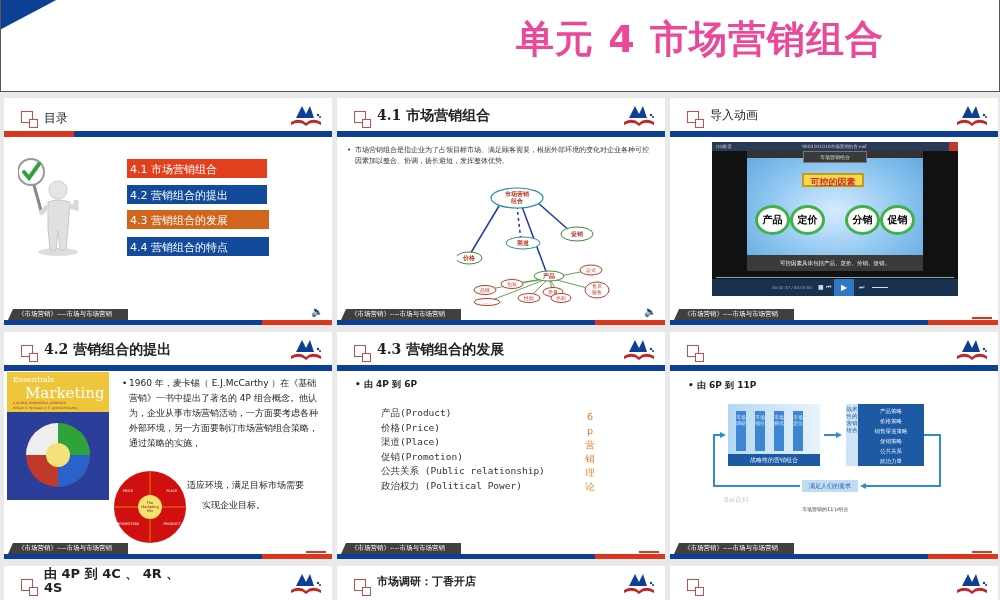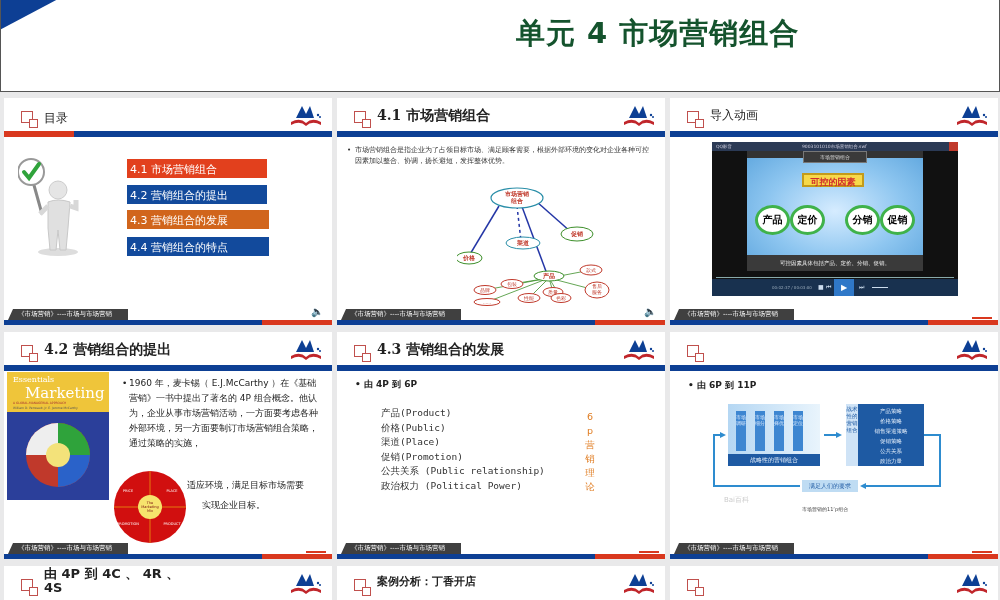--- a/index.html
+++ b/index.html
@@ -2,21 +2,21 @@
 <html><head>
 <meta charset="utf-8">
 <style>
   * { box-sizing: border-box; margin: 0; padding: 0; }
   html, body { width: 1000px; height: 600px; overflow: hidden; background: #e9e9ea; font-family: "DejaVu Sans", sans-serif; }
   .root { position: relative; width: 1000px; height: 600px; }
 
   
   .title-slide { position: absolute; left: 0; top: 0; width: 1000px; height: 92px; background: #fff; border: 1px solid #555; border-top: none; overflow: hidden; }
   .title-slide .wedge { position: absolute; left: -20px; top: -60px; width: 160px; height: 100px; background: #0d3f94; transform: skewY(-28deg); transform-origin: left top; }
-  .title-slide .title { position: absolute; left: 515px; top: 14px; font-size: 29px; font-weight: bold; color: #14532d; letter-spacing: 1px; font-family: "DejaVu Sans", sans-serif; }
+  .title-slide .title { position: absolute; left: 515px; top: 14px; font-size: 38px; font-weight: bold; color: #ec4899; letter-spacing: 1px; font-family: "DejaVu Sans", sans-serif; }
 
   
   .slide { position: absolute; width: 328px; height: 227px; background: #fff; overflow: hidden; }
   .slide .hdr { position: absolute; left: 0; top: 0; width: 100%; height: 33px; }
   .slide .hdr-icon { position: absolute; left: 17px; top: 13px; width: 12px; height: 12px; border: 1.5px solid #c0504d; }
   .slide .hdr-icon::after { content: ""; position: absolute; right: -6px; bottom: -6px; width: 7px; height: 7px; border: 1.5px solid #c0504d; background: #fff; }
   .slide .hdr-title { position: absolute; left: 40px; top: 9px; font-size: 14px; color: #222; white-space: nowrap; }
   .slide .hdr-title.serif { font-family: "DejaVu Serif", serif; font-weight: bold; font-size: 14px; }
   .slide .logo { position: absolute; right: 8px; top: 4px; width: 36px; height: 26px; }
   .slide .bar { position: absolute; left: 0; top: 33px; width: 100%; height: 6px; background: #0d3f94; }
@@ -305,21 +305,21 @@
         <circle cx="30" cy="13" r="1.2" fill="#0d3f94"></circle>
           <circle cx="32" cy="15" r="1" fill="#0d3f94"></circle>
         <path d="M3 20 Q12 15 18 21 Q24 15 33 20 L33 23 Q24 18 18 24 Q12 18 3 23 Z" fill="#c0262b"></path>
       </svg>
     </div>
     <div class="bar" style="background:#0d3f94;"></div>
 
     <div style="position:absolute;left:18px;top:46px;font-size:9px;font-weight:bold;color:#222;">
       <span>• </span><span>由 4P 到 6P</span>
     </div>
-    <div class="mono-list"><div>产品(Product)</div><div>价格(Public)</div><div>渠道(Place)</div><div>促销(Promotion)</div><div>公共关系 (Public relationship)</div><div>政治权力 (Political Power)</div></div>
+    <div class="mono-list"><div>产品(Product)</div><div>价格(Price)</div><div>渠道(Place)</div><div>促销(Promotion)</div><div>公共关系 (Public relationship)</div><div>政治权力 (Political Power)</div></div>
     <div class="vertical-orange">
       <div>6</div>
         <div>p</div>
         <div>营</div>
         <div>销</div>
         <div>理</div>
         <div>论</div>
     </div>
 
     <div class="ftr">
@@ -403,21 +403,21 @@
         <circle cx="30" cy="13" r="1.2" fill="#0d3f94"></circle>
           <circle cx="32" cy="15" r="1" fill="#0d3f94"></circle>
         <path d="M3 20 Q12 15 18 21 Q24 15 33 20 L33 23 Q24 18 18 24 Q12 18 3 23 Z" fill="#c0262b"></path>
       </svg>
     </div>
   </div>
 
   <div class="slide" style="left:337px;top:566px;height:34px;">
     <div class="hdr">
       <div class="hdr-icon"></div>
-      <div class="hdr-title" style="top:8px;font-weight:bold;font-size:11px;">案例分析：丁香开店</div>
+      <div class="hdr-title" style="top:8px;font-weight:bold;font-size:11px;">市场调研：丁香开店</div>
       <svg class="logo" viewBox="0 0 36 26">
         <path d="M8 16 L14 4 L18 12 L22 4 L26 16" fill="#0d3f94"></path>
         <circle cx="30" cy="13" r="1.2" fill="#0d3f94"></circle>
           <circle cx="32" cy="15" r="1" fill="#0d3f94"></circle>
         <path d="M3 20 Q12 15 18 21 Q24 15 33 20 L33 23 Q24 18 18 24 Q12 18 3 23 Z" fill="#c0262b"></path>
       </svg>
     </div>
   </div>
 
   <div class="slide" style="left:670px;top:566px;height:34px;">

